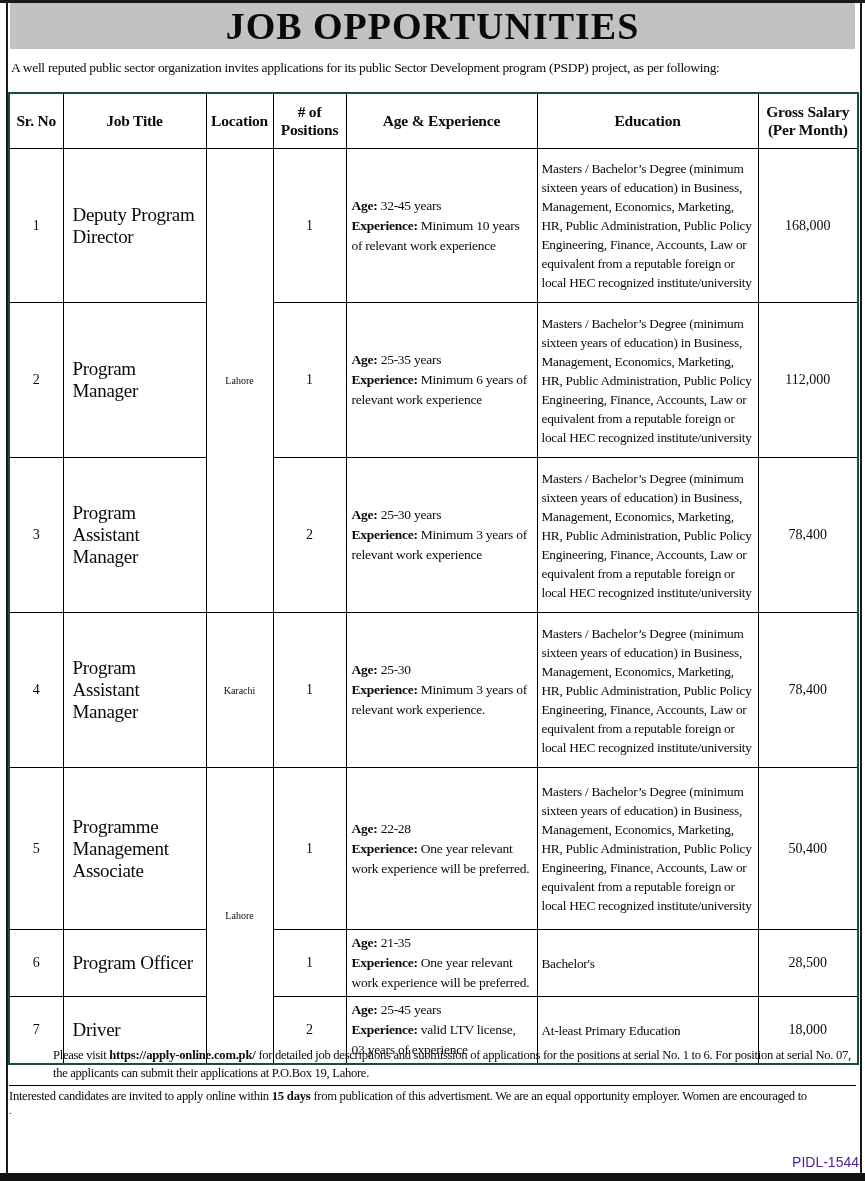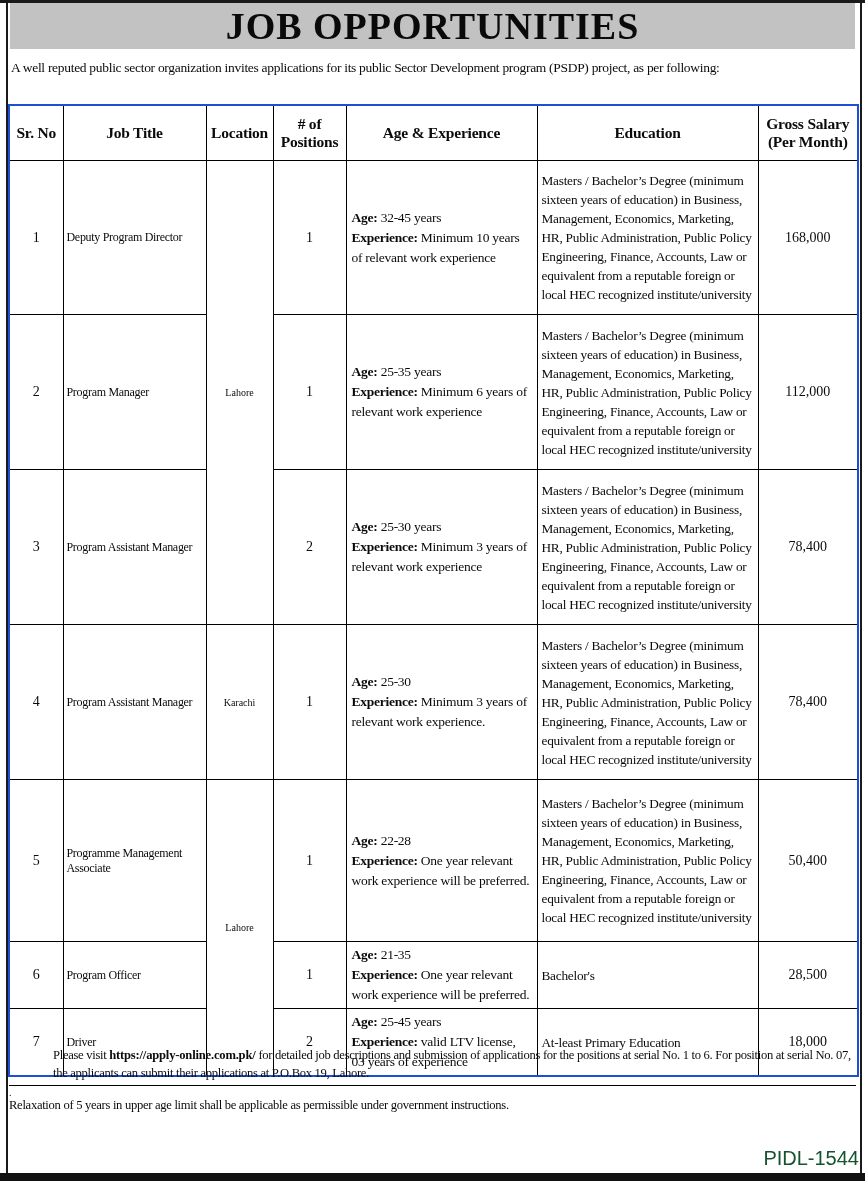--- a/index.html
+++ b/index.html
@@ -20,52 +20,52 @@
   .title-band h1{
     margin:0;font-size:38px;font-weight:bold;letter-spacing:1px;color:#0a0a0a;
     font-family:"Liberation Serif",serif;
   }
   .intro{
     position:absolute;top:60px;left:11px;right:14px;
     font-size:13.5px;letter-spacing:-0.3px;
   }
   
   table.jobs{
-    position:absolute;top:104px;left:8px;
+    position:absolute;top:92px;left:8px;
     border-collapse:collapse;table-layout:fixed;width:849px;
-    border:2px solid #1d4ed8;
+    border:2px solid #14532d;
   }
   table.jobs th,table.jobs td{
     border:1px solid #000;vertical-align:middle;overflow:hidden;
   }
   table.jobs th{
     font-size:15.5px;font-weight:bold;text-align:center;padding:2px;height:50px;
     letter-spacing:-0.2px;
   }
   td.c-sr{text-align:center;font-size:14px;}
-  td.c-title{text-align:left;padding:3px 3px;font-size:12px;letter-spacing:-0.3px;}
+  td.c-title{text-align:left;padding:3px 9px;font-size:19px;letter-spacing:-0.3px;}
   td.c-loc{text-align:center;font-size:10px;}
   td.c-pos{text-align:center;font-size:14px;}
   td.c-age{text-align:left;padding:3px 5px;font-size:13.5px;letter-spacing:-0.25px;line-height:20px;}
   td.c-edu{text-align:left;padding:10px 4px;font-size:13.3px;letter-spacing:-0.25px;line-height:19px;}
   td.c-sal{text-align:center;font-size:14px;}
   tr.r1{height:147px;} tr.r2{height:155px;} tr.r3{height:155px;} tr.r4{height:155px;}
   tr.r5{height:162px;} tr.r6{height:66px;}  tr.r7{height:60px;}
   
   .footer{
     position:absolute;top:1047px;left:9px;right:9px;
     font-size:12.6px;letter-spacing:-0.3px;line-height:17.5px;color:#0b0b0b;
   }
   .footer p{margin:0;}
   .footer .sep{border-bottom:1px solid #000;padding-bottom:3px;margin-bottom:2px;padding-left:44px;}
   .footer b{letter-spacing:-0.2px;}
   .frag{height:9px;font-size:10px;line-height:9px;}
   .pid{
     position:absolute;right:6px;bottom:11px;
-    font-family:"Liberation Sans",sans-serif;font-size:20px;color:#14532d;margin-top:44px;
+    font-family:"Liberation Sans",sans-serif;font-size:14px;color:#4c1d95;margin-top:44px;
   }
 </style>
 </head>
 <body>
 
 <div class="frame-top"></div>
 <div class="frame-left"></div>
 <div class="frame-right"></div>
 <div class="frame-bottom"></div>
 
@@ -175,17 +175,17 @@
         <div><b>Experience:</b> <span>valid LTV license, 03 years of experience</span></div>
       </td>
       <td class="c-edu">At-least Primary Education</td>
       <td class="c-sal">18,000</td>
     </tr>
   </tbody>
 </table>
 
 <div class="footer">
   <p class="sep"><span>Please visit </span><b>https://apply-online.com.pk/</b><span> for detailed job descriptions and submission of applications for the positions at serial No. 1 to 6. For position at serial No. 07, the applicants can submit their applications at P.O.Box 19, Lahore.</span></p>
+  <p><span>Interested candidates are invited to apply online within </span><b>15 days</b><span> from publication of this advertisment. We are an equal opportunity employer. Women are encouraged to</span></p>
   <p class="frag">.</p>
-  <p>Relaxation of 5 years in upper age limit shall be applicable as permissible under government instructions.</p>
 </div>
 
 <div class="pid">PIDL-1544</div>
 
 </body></html>

